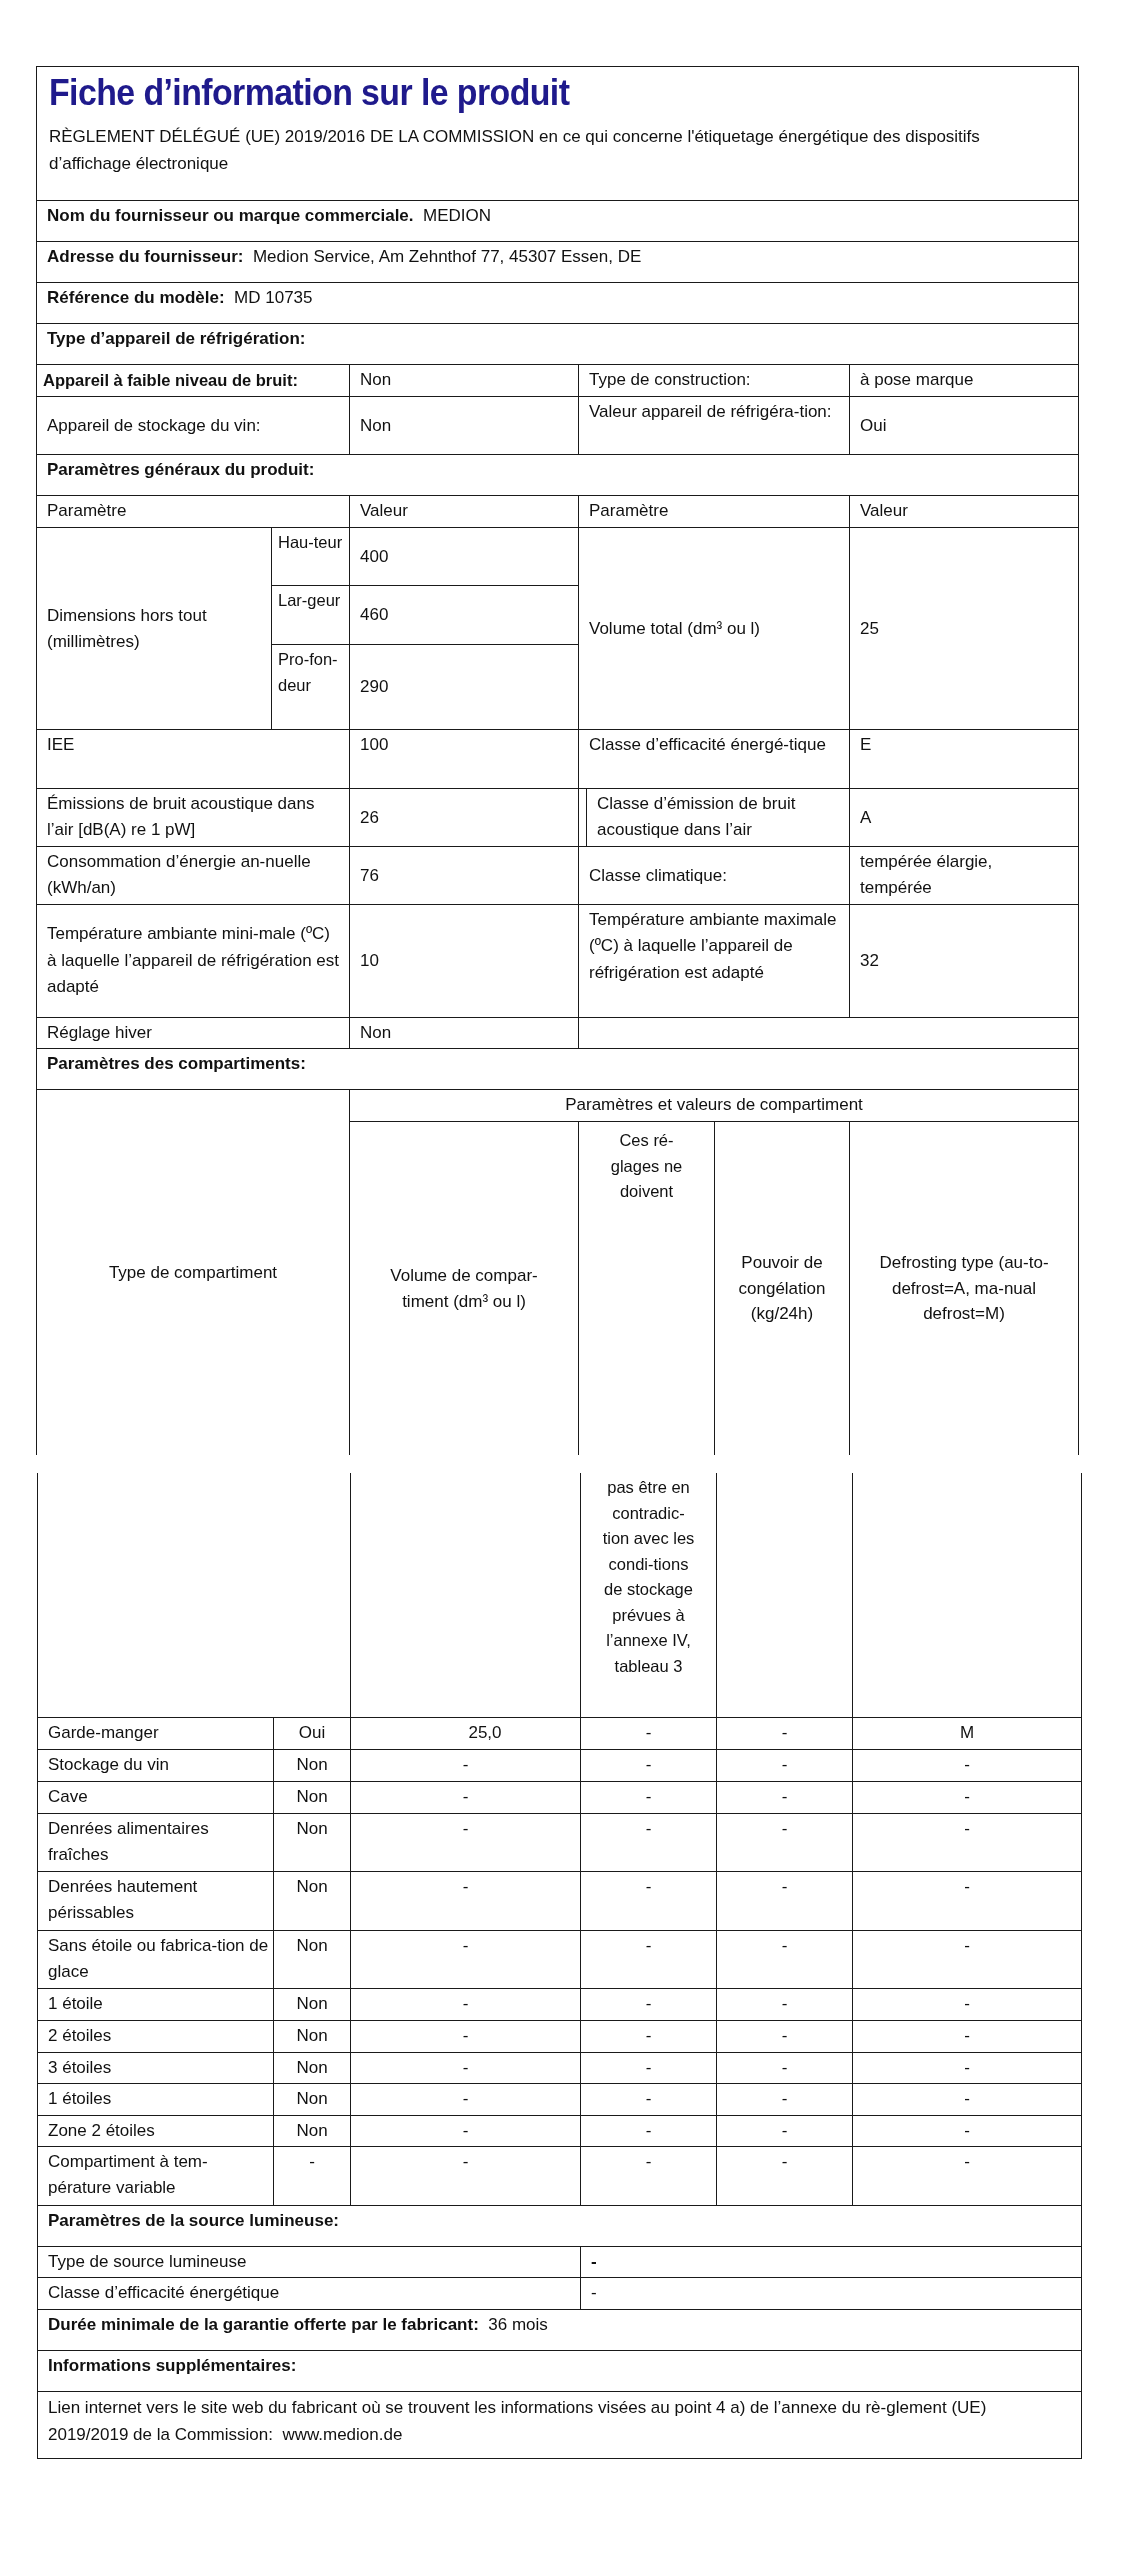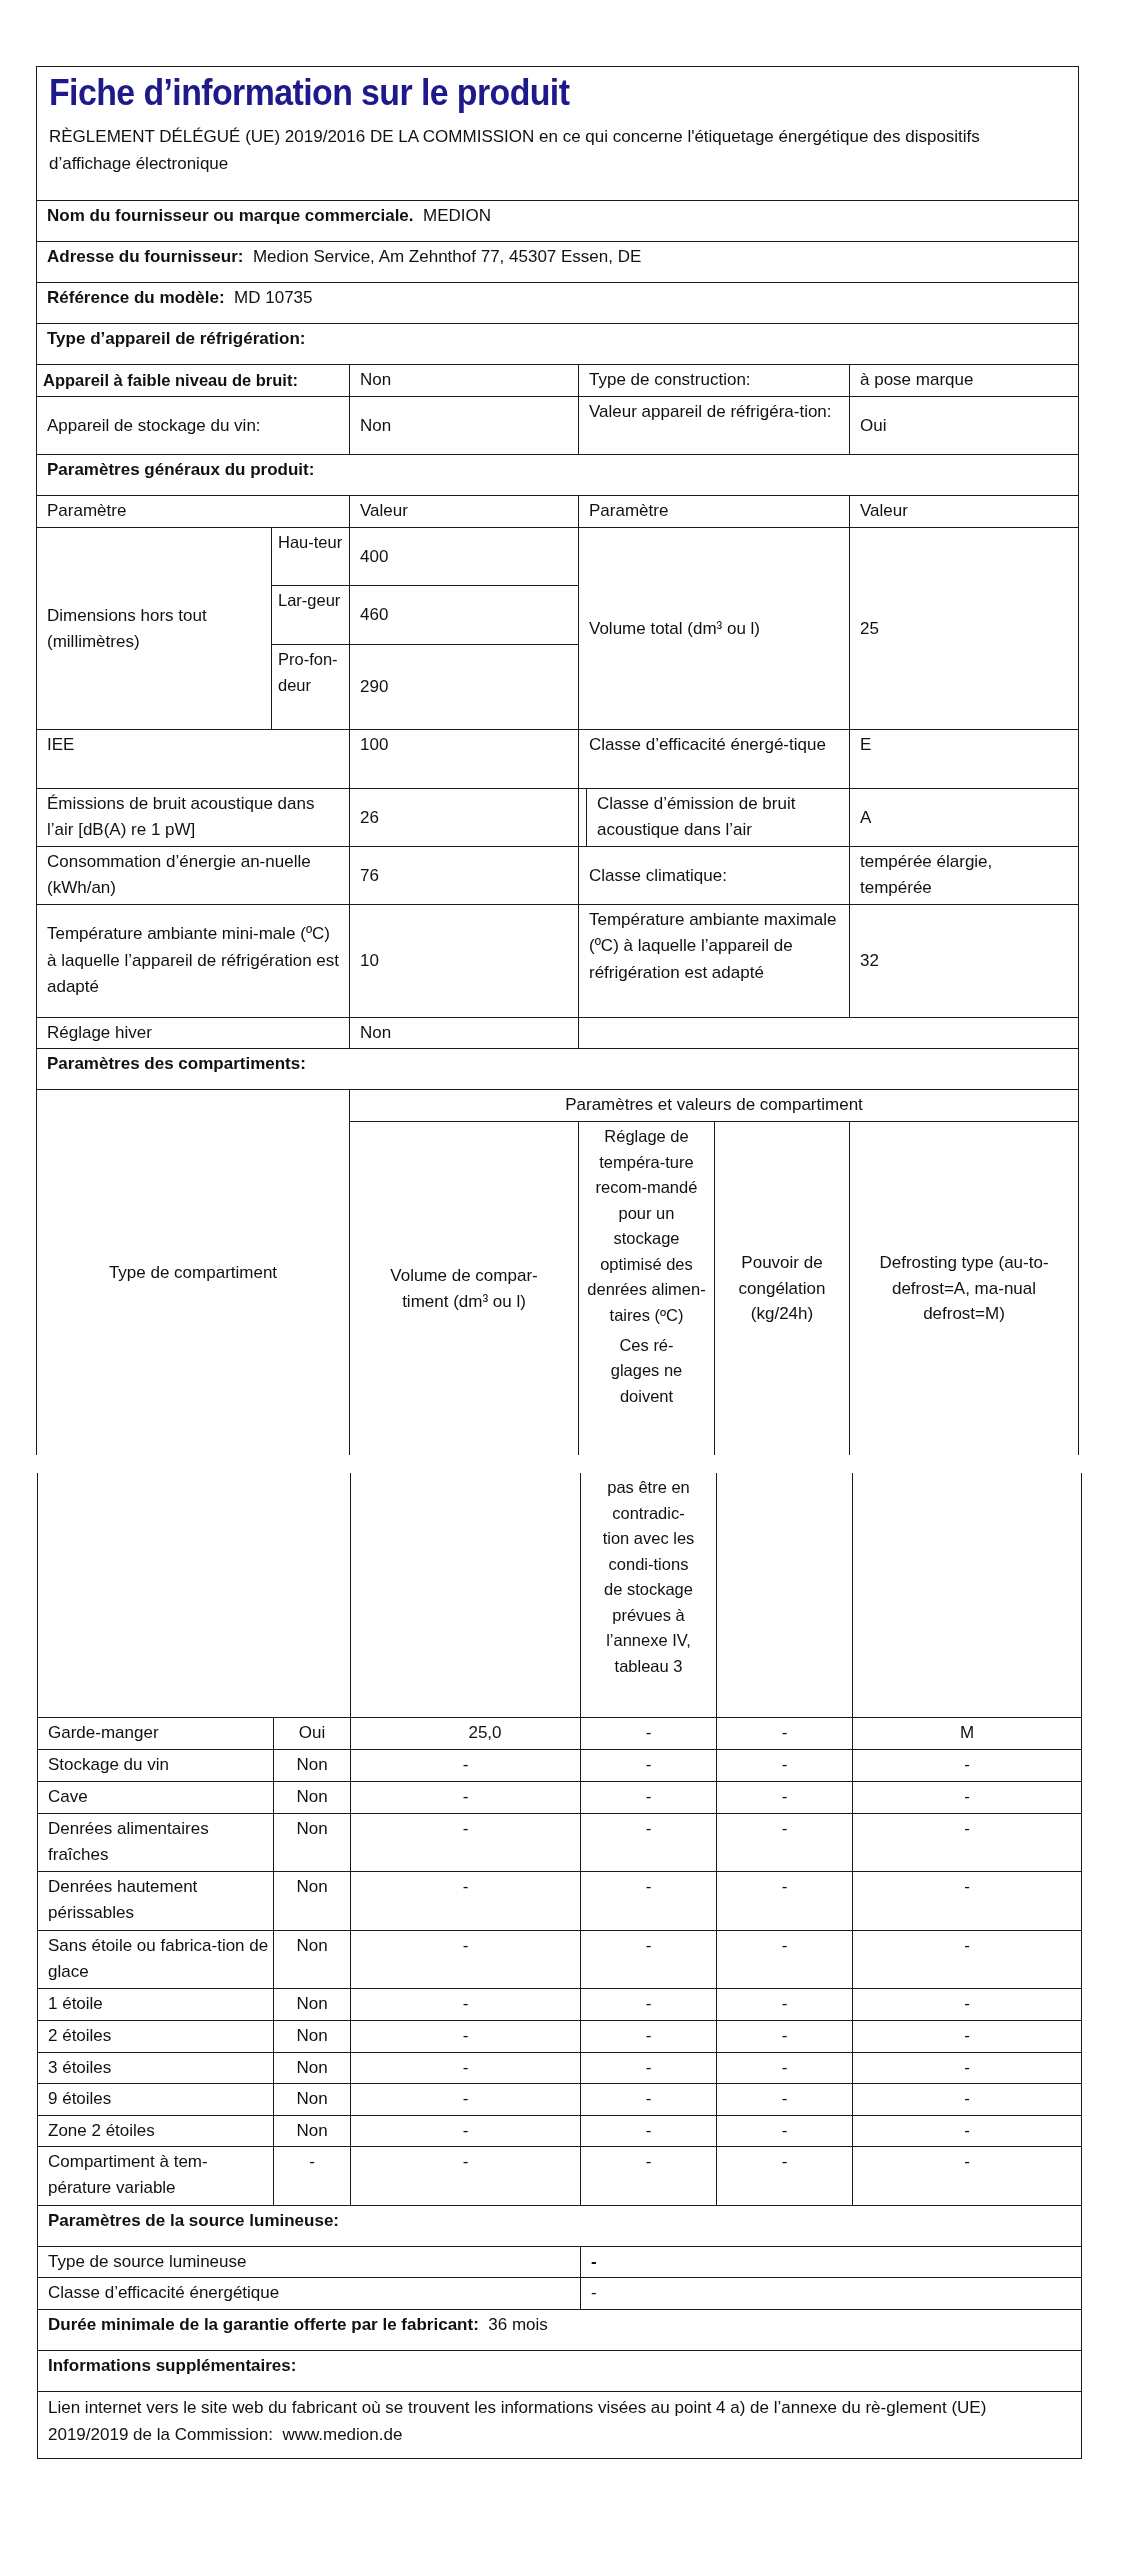--- a/index.html
+++ b/index.html
@@ -124,21 +124,20 @@
 <div class="c b" style="left:36px;top:1048px;width:1043px;height:42px;">Paramètres des compartiments:</div>
 
 <div class="c vmid center" style="left:36px;top:1089px;width:314px;height:366px;border-bottom:none;">
     <span>Type de compartiment</span>
   </div>
 <div class="c center" style="left:349px;top:1089px;width:730px;height:33px;">Paramètres et valeurs de compartiment</div>
 <div class="c vmid center" style="left:349px;top:1121px;width:230px;height:334px;border-bottom:none;">
     <span class="txtc" style="padding:0 10px;">Volume de compar-timent (dm³ ou l)</span>
   </div>
 <div class="c center narrow" style="left:578px;top:1121px;width:137px;height:334px;border-bottom:none;line-height:1.55;padding:2px 8px;">
-  <div>Réglage de tempéra-ture recom-mandé pour un stockage optimisé des denrées alimen-taires (ºC)</div>
   <div style="margin-top:4px;padding:0 12px;">Ces ré-glages ne doivent</div>
 </div>
 <div class="c vmid center" style="left:714px;top:1121px;width:136px;height:334px;border-bottom:none;">
     <span class="txtc">Pouvoir de congélation (kg/24h)</span>
   </div>
 <div class="c vmid center" style="left:849px;top:1121px;width:230px;height:334px;border-bottom:none;">
     <span class="txtc" style="padding:0 8px;">Defrosting type (au-to-defrost=A, ma-nual defrost=M)</span>
   </div>
 
 <div class="c" style="left:37px;top:1473px;width:314px;height:245px;border-top:none;"></div>
@@ -195,21 +194,21 @@
     <div class="c center" style="left: 350px; top: 2020px; width: 231px; height: 33px; line-height: 1.55;">-</div>
     <div class="c center" style="left: 580px; top: 2020px; width: 137px; height: 33px; line-height: 1.55;">-</div>
     <div class="c center" style="left: 716px; top: 2020px; width: 137px; height: 33px; line-height: 1.55;">-</div>
     <div class="c center" style="left: 852px; top: 2020px; width: 230px; height: 33px; line-height: 1.55;">-</div>
     <div class="c" style="left: 37px; top: 2052px; width: 237px; height: 32px; line-height: 1.55; padding-right: 4px;">3 étoiles</div>
     <div class="c center" style="left: 273px; top: 2052px; width: 78px; height: 32px; line-height: 1.55;">Non</div>
     <div class="c center" style="left: 350px; top: 2052px; width: 231px; height: 32px; line-height: 1.55;">-</div>
     <div class="c center" style="left: 580px; top: 2052px; width: 137px; height: 32px; line-height: 1.55;">-</div>
     <div class="c center" style="left: 716px; top: 2052px; width: 137px; height: 32px; line-height: 1.55;">-</div>
     <div class="c center" style="left: 852px; top: 2052px; width: 230px; height: 32px; line-height: 1.55;">-</div>
-    <div class="c" style="left: 37px; top: 2083px; width: 237px; height: 33px; line-height: 1.55; padding-right: 4px;">9 étoiles</div>
+    <div class="c" style="left: 37px; top: 2083px; width: 237px; height: 33px; line-height: 1.55; padding-right: 4px;">1 étoiles</div>
     <div class="c center" style="left: 273px; top: 2083px; width: 78px; height: 33px; line-height: 1.55;">Non</div>
     <div class="c center" style="left: 350px; top: 2083px; width: 231px; height: 33px; line-height: 1.55;">-</div>
     <div class="c center" style="left: 580px; top: 2083px; width: 137px; height: 33px; line-height: 1.55;">-</div>
     <div class="c center" style="left: 716px; top: 2083px; width: 137px; height: 33px; line-height: 1.55;">-</div>
     <div class="c center" style="left: 852px; top: 2083px; width: 230px; height: 33px; line-height: 1.55;">-</div>
     <div class="c" style="left: 37px; top: 2115px; width: 237px; height: 32px; line-height: 1.55; padding-right: 4px;">Zone 2 étoiles</div>
     <div class="c center" style="left: 273px; top: 2115px; width: 78px; height: 32px; line-height: 1.55;">Non</div>
     <div class="c center" style="left: 350px; top: 2115px; width: 231px; height: 32px; line-height: 1.55;">-</div>
     <div class="c center" style="left: 580px; top: 2115px; width: 137px; height: 32px; line-height: 1.55;">-</div>
     <div class="c center" style="left: 716px; top: 2115px; width: 137px; height: 32px; line-height: 1.55;">-</div>

